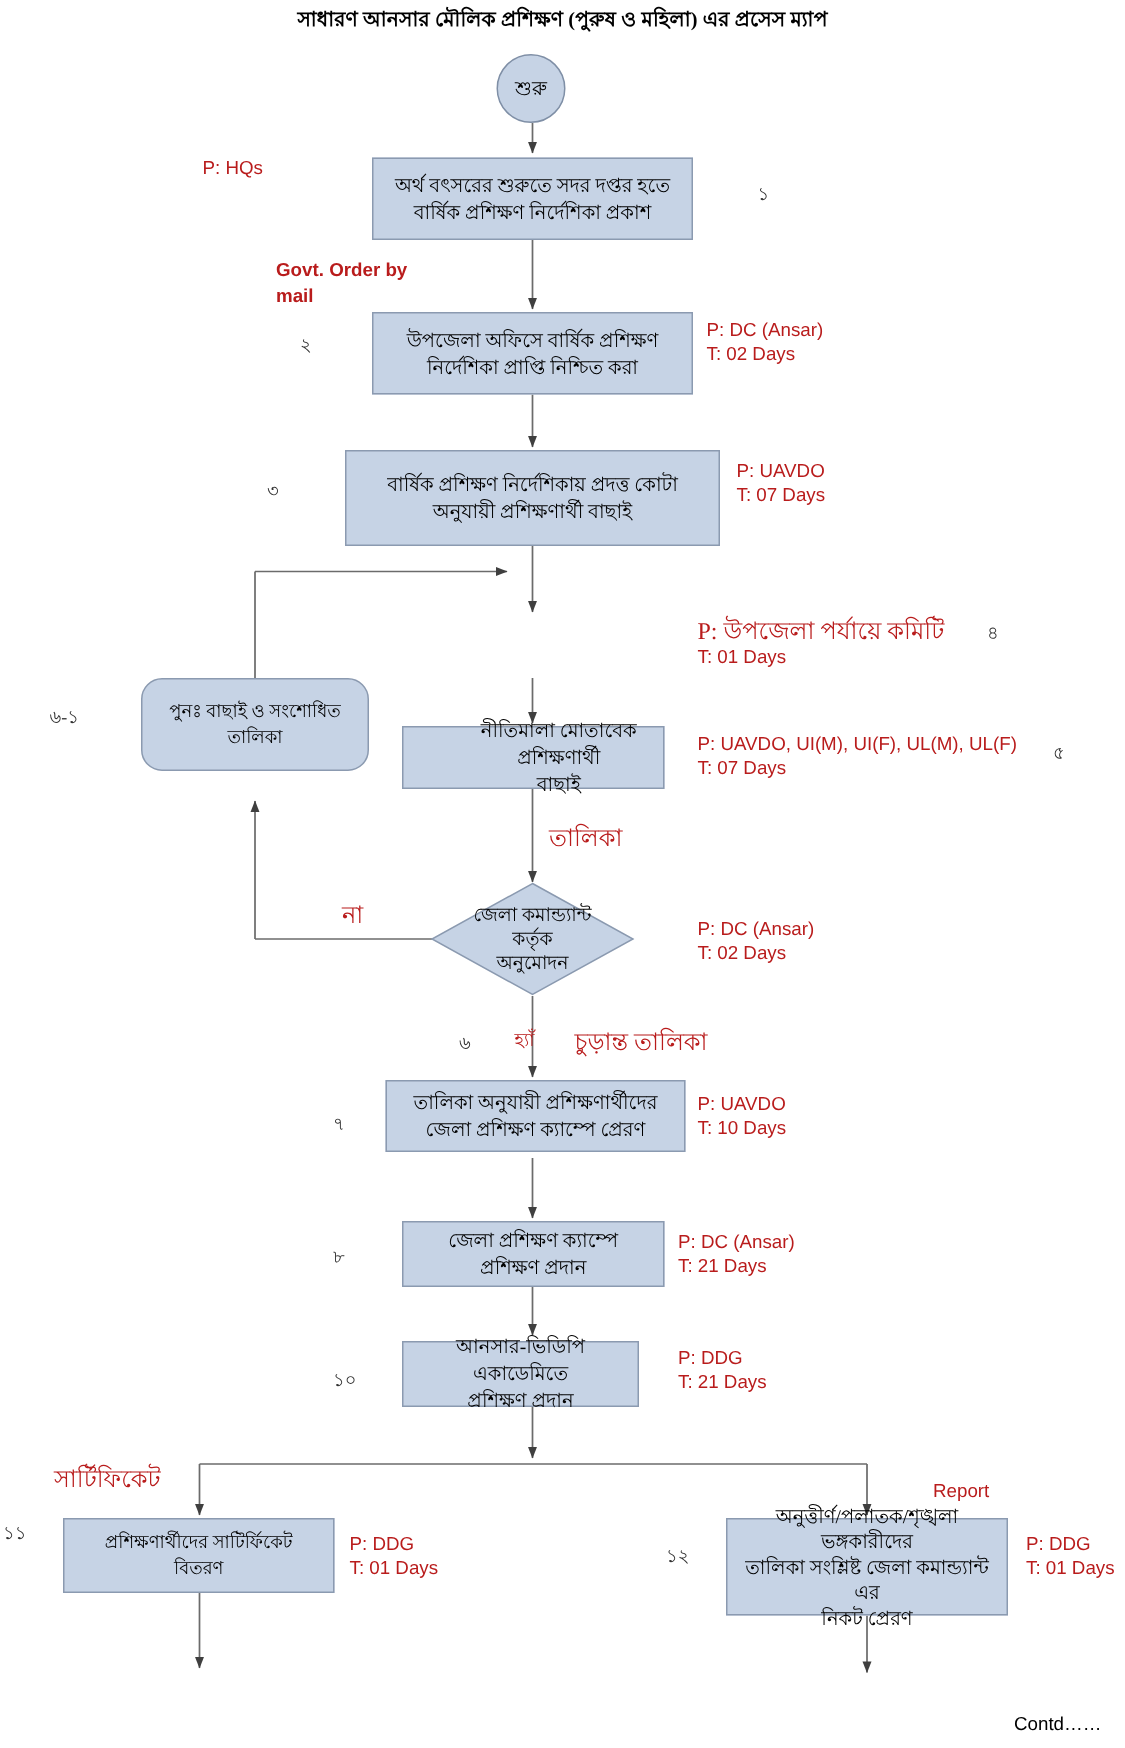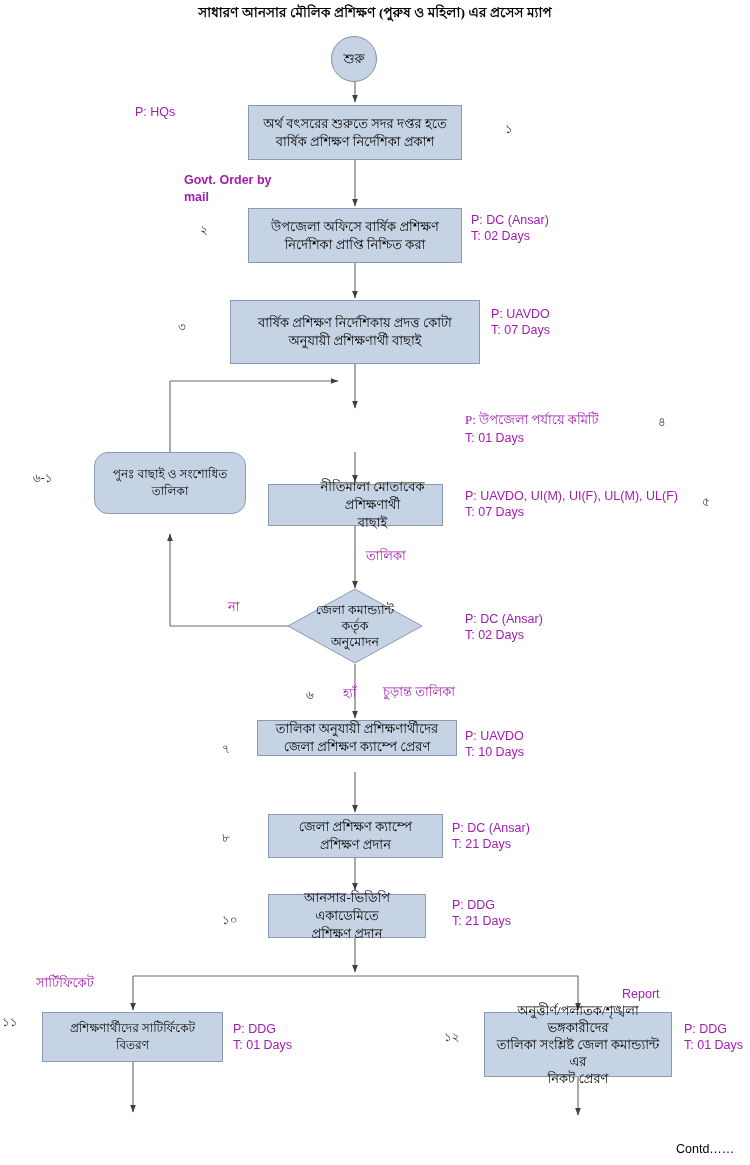--- a/index.html
+++ b/index.html
@@ -81,26 +81,26 @@
     font-size: 12.5px;
     line-height: 1.3;
     pointer-events: none;
   }
   
   .anno {
     position: absolute;
     z-index: 4;
     font-size: 12.5px;
     white-space: pre;
-    color: #a21caf;
+    color: #b91c1c;
   }
   .anno.lat { font-family: "Liberation Sans", "DejaVu Sans", sans-serif; }
   .anno.ben {
     font-family: "Liberation Serif", "DejaVu Serif", serif;
-    font-size: 13px;
+    font-size: 16px;
   }
   .anno.num {
     font-family: "Liberation Serif", "DejaVu Serif", serif;
     font-size: 12px;
     color: #333;
   }
   .anno.bold { font-weight: 700; }
   .anno.pt   { line-height: 1.28; }
   .contd {
     position: absolute;
@@ -184,21 +184,21 @@
 
   <div class="diamond-wrap" style="left:287px; top:588px; width:136px; height:76px;">
     <svg width="136" height="76" viewBox="0 0 136 76">
       <polygon points="68,1 135,38 68,75 1,38" fill="#c6d3e5" stroke="#8b9ab0" stroke-width="1"></polygon>
     </svg>
     <div class="diamond-text" style="white-space:pre-line;">জেলা কমান্ড্যান্ট
 কর্তৃক
 অনুমোদন</div>
   </div>
 
-  <div class="node" style="left:257px; top:720px; width:200px; height:36px; white-space:pre-line;">তালিকা অনুযায়ী প্রশিক্ষণার্থীদের
+  <div class="node" style="left:257px; top:720px; width:200px; height:48px; white-space:pre-line;">তালিকা অনুযায়ী প্রশিক্ষণার্থীদের
 জেলা প্রশিক্ষণ ক্যাম্পে প্রেরণ</div>
 
   <div class="node" style="left:268px; top:814px; width:175px; height:44px; white-space:pre-line;">জেলা প্রশিক্ষণ ক্যাম্পে
 প্রশিক্ষণ প্রদান</div>
 
   <div class="node" style="left:268px; top:894px; width:158px; height:44px; white-space:pre-line;">আনসার-ভিডিপি একাডেমিতে
 প্রশিক্ষণ প্রদান</div>
 
   <div class="node small" style="left:42px; top:1012px; width:181px; height:50px; white-space:pre-line;">প্রশিক্ষণার্থীদের  সাটির্ফিকেট
 বিতরণ</div>

